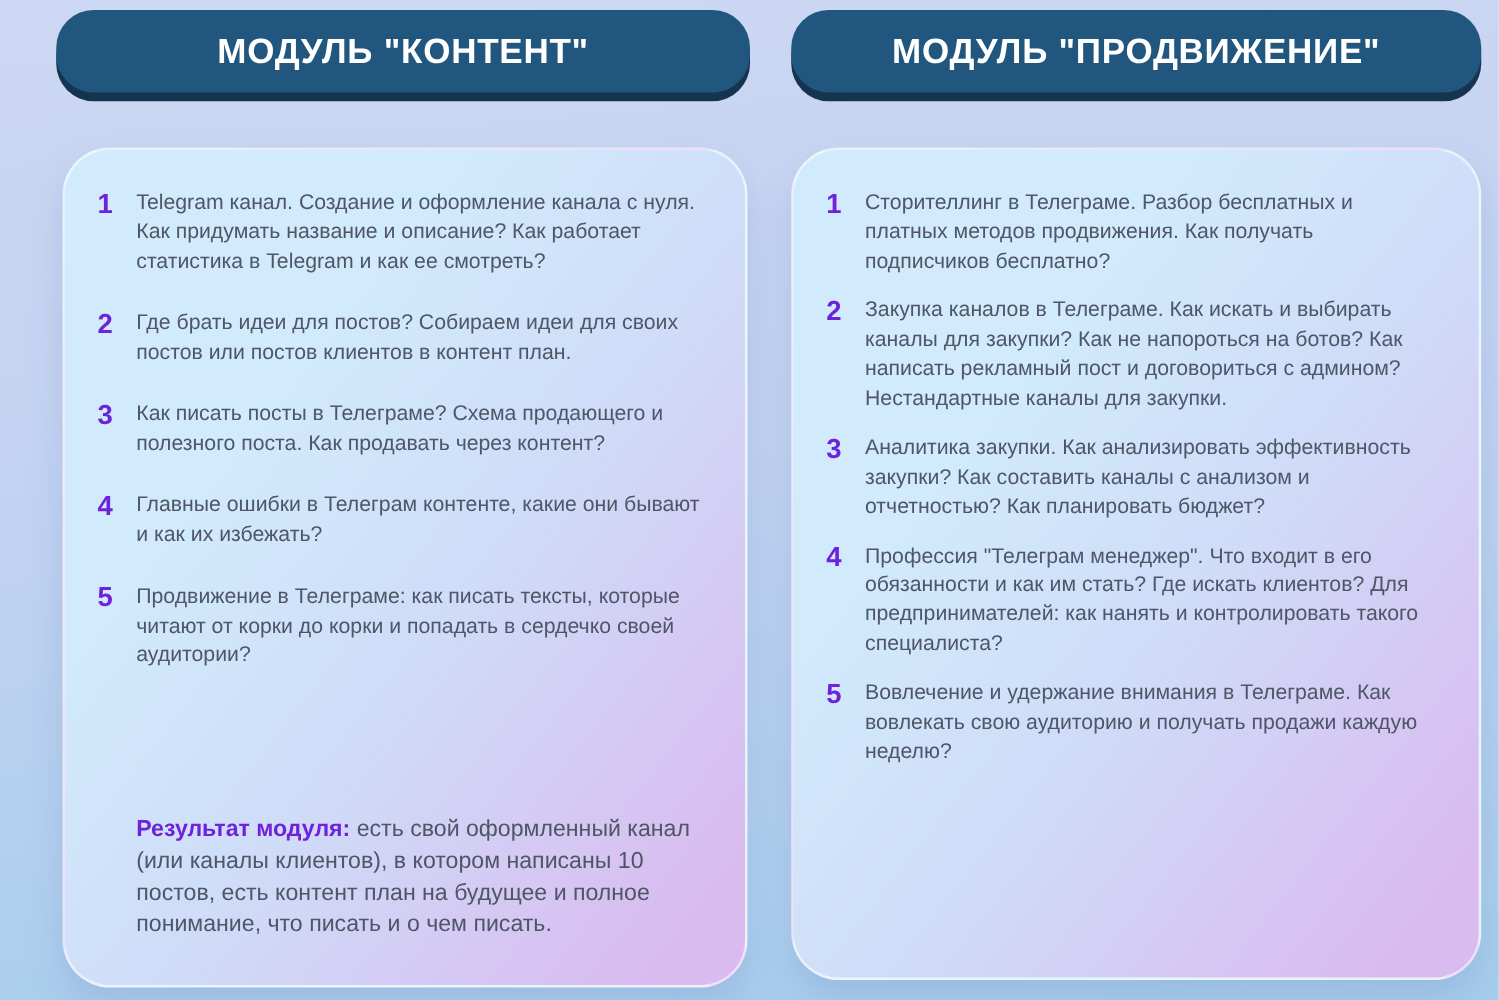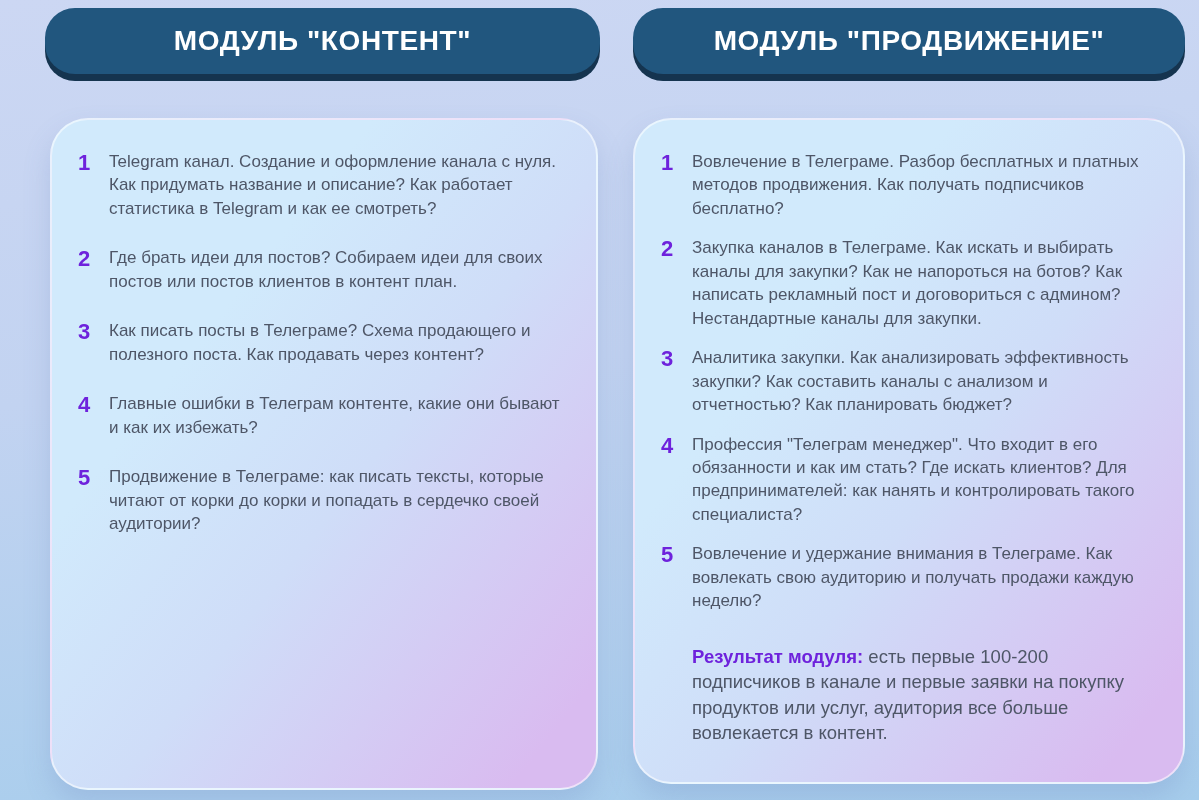--- a/index.html
+++ b/index.html
@@ -105,42 +105,42 @@
     </li>
     <li class="item">
       <span class="num">4</span>
       <span class="txt">Главные ошибки в Телеграм контенте, какие они бывают и как их избежать?</span>
     </li>
     <li class="item">
       <span class="num">5</span>
       <span class="txt">Продвижение в Телеграме: как писать тексты, которые читают от корки до корки и попадать в сердечко своей аудитории?</span>
     </li>
   </ol>
+  <p class="result">
+    <span class="result-label">Результат модуля:</span>
+    <span class="result-text">есть свой оформленный канал (или каналы клиентов), в котором написаны 10 постов, есть контент план на будущее и полное понимание, что писать и о чем писать.</span>
+  </p>
 </div>
 
 <div class="card card-right">
   <ol class="items">
     <li class="item">
       <span class="num">1</span>
-      <span class="txt">Вовлечение в Телеграме. Разбор бесплатных и платных методов продвижения. Как получать подписчиков бесплатно?</span>
+      <span class="txt">Сторителлинг в Телеграме. Разбор бесплатных и платных методов продвижения. Как получать подписчиков бесплатно?</span>
     </li>
     <li class="item">
       <span class="num">2</span>
       <span class="txt">Закупка каналов в Телеграме. Как искать и выбирать каналы для закупки? Как не напороться на ботов? Как написать рекламный пост и договориться с админом? Нестандартные каналы для закупки.</span>
     </li>
     <li class="item">
       <span class="num">3</span>
       <span class="txt">Аналитика закупки. Как анализировать эффективность закупки? Как составить каналы с анализом и отчетностью? Как планировать бюджет?</span>
     </li>
     <li class="item">
       <span class="num">4</span>
       <span class="txt">Профессия "Телеграм менеджер". Что входит в его обязанности и как им стать? Где искать клиентов? Для предпринимателей: как нанять и контролировать такого специалиста?</span>
     </li>
     <li class="item">
       <span class="num">5</span>
       <span class="txt">Вовлечение и удержание внимания в Телеграме. Как вовлекать свою аудиторию и получать продажи каждую неделю?</span>
     </li>
   </ol>
-  <p class="result">
-    <span class="result-label">Результат модуля:</span>
-    <span class="result-text">есть первые 100-200 подписчиков в канале и первые заявки на покупку продуктов или услуг, аудитория все больше вовлекается в контент.</span>
-  </p>
 </div>
 
 </body></html>

